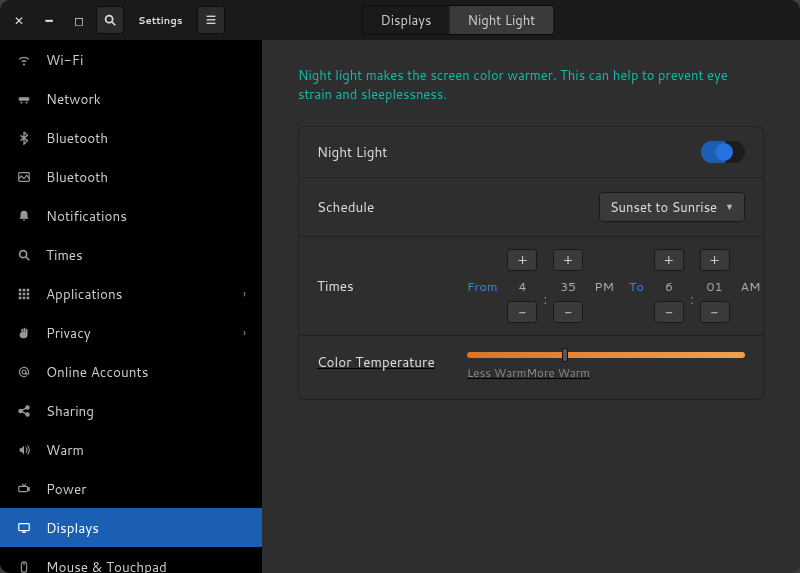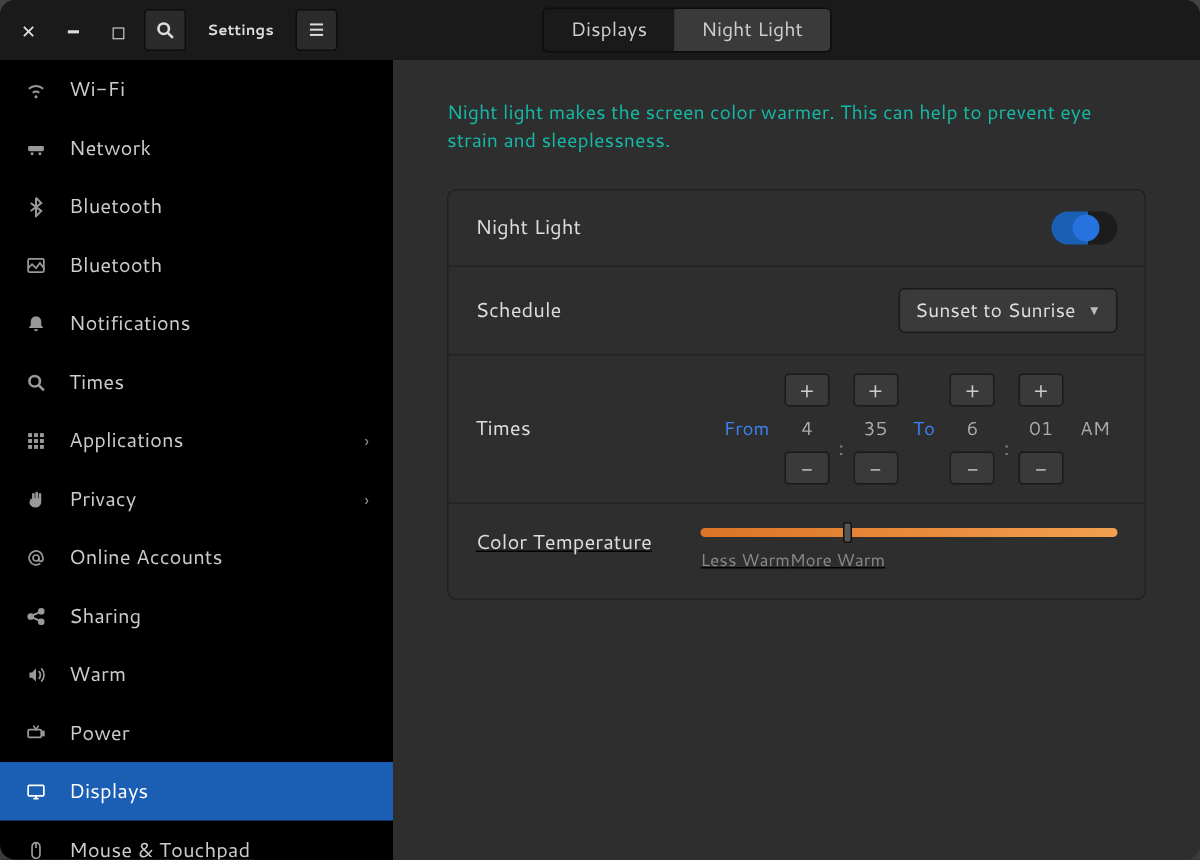--- a/index.html
+++ b/index.html
@@ -252,20 +252,25 @@
                 <div class="spin-btn">+</div>
                 <div class="spin-val">4</div>
                 <div class="spin-btn">−</div>
               </div>
               <div class="colon">:</div>
               <div class="spinner">
                 <div class="spin-btn">+</div>
                 <div class="spin-val">35</div>
                 <div class="spin-btn">−</div>
               </div>
+              <div class="spinner">
+                <div style="height:22px"></div>
+                <div class="spin-val">PM</div>
+                <div style="height:22px"></div>
+              </div>
             </div>
             <span class="time-lbl">To</span>
             <div class="spinner-group">
               <div class="spinner">
                 <div class="spin-btn">+</div>
                 <div class="spin-val">6</div>
                 <div class="spin-btn">−</div>
               </div>
               <div class="colon">:</div>
               <div class="spinner">

